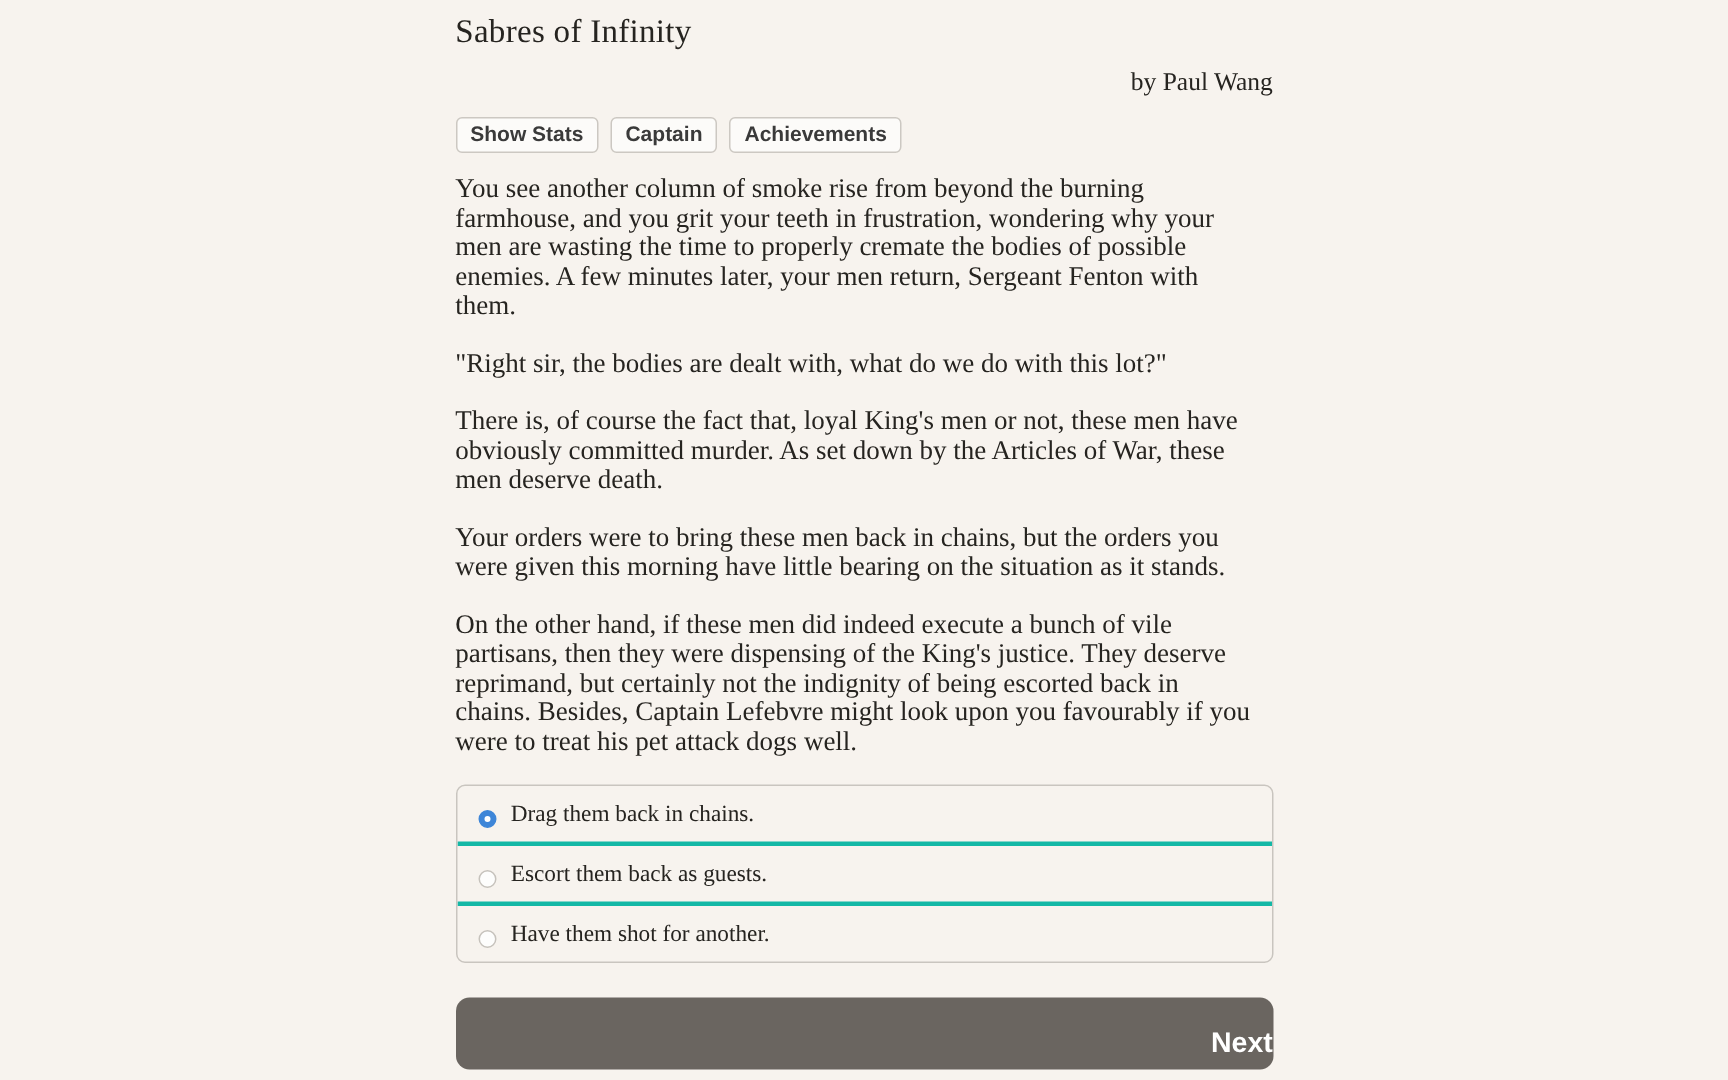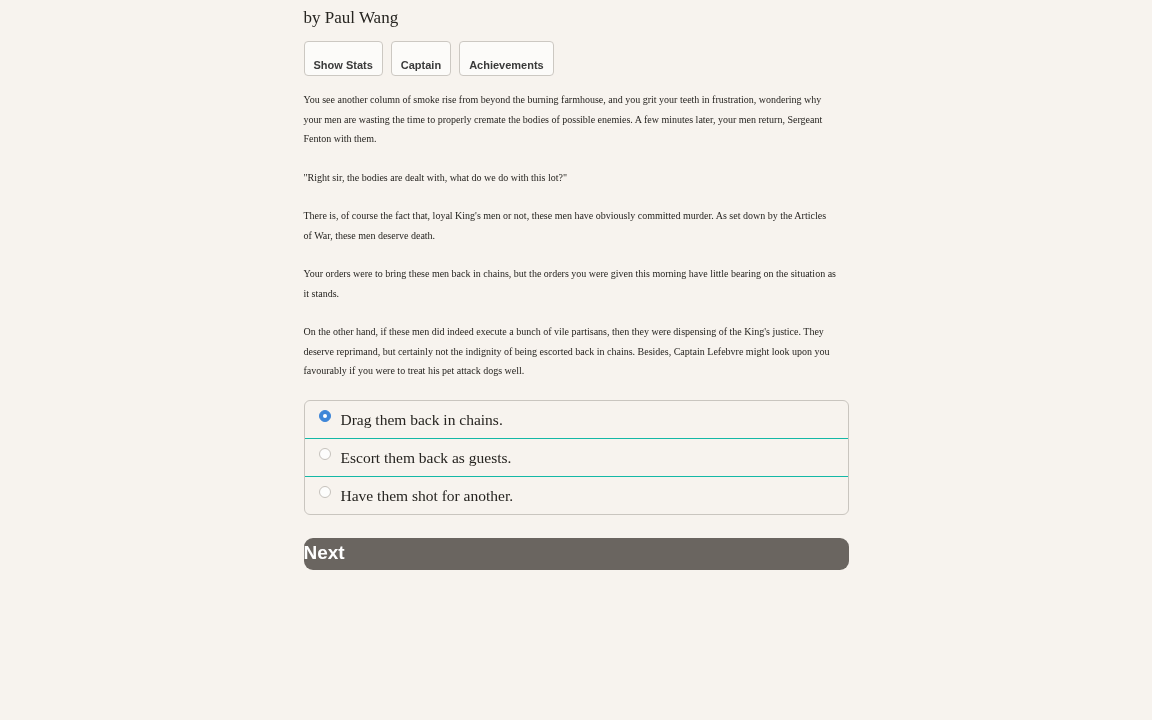--- a/index.html
+++ b/index.html
@@ -29,58 +29,59 @@
   }
   h1.game-title {
     font-size: 22px;
     font-weight: normal;
     margin: 0 0 11px 0;
     letter-spacing: 0.2px;
   }
   .game-author {
     font-size: 17px;
     margin: 0 0 13px 0;
+    text-align: right;
   }
   .toolbar {
     display: flex;
     gap: 8px;
     margin-bottom: 14px;
   }
   .toolbar button {
     font-family: "Liberation Sans", sans-serif;
-    font-size: 11px;
+    font-size: 14px;
     font-weight: bold;
     color: #3a3a3a;
     background: #fcfbf9;
     border: 1px solid #ccc8c2;
     border-radius: 4px;
-    padding: 17px 9px 4px 9px;
+    padding: 3px 9px 4px 9px;
     cursor: pointer;
     line-height: 1.1;
   }
   .story p {
-    font-size: 10px;
+    font-size: 18px;
     line-height: 19.5px;
     margin: 0 12px 19px 0;
   }
   .choices {
     border: 1px solid var(--border);
     border-radius: 6px;
     overflow: hidden;
     margin-top: 1px;
   }
   .choice-row {
     display: flex;
-    align-items: flex-start;
+    align-items: flex-end;
     min-height: 37px;
     padding: 9px 10px 9px 14px;
     cursor: pointer;
   }
   .choice-row + .choice-row {
-    border-top: 1px solid #14b8a6;
+    border-top: 3px solid #14b8a6;
   }
   .radio {
     width: 12px;
     height: 12px;
     border-radius: 50%;
     background: #fdfdfc;
     border: 1px solid #c6c2bc;
     margin-right: 10px;
     flex: 0 0 auto;
     position: relative;
@@ -99,37 +100,38 @@
     background: #ffffff;
   }
   .choice-label {
     font-size: 15.5px;
     line-height: 19px;
   }
   .next-button {
     display: block;
     width: 100%;
     margin-top: 23px;
-    padding: 4px 0 6px 0;
+    padding: 20px 0 6px 0;
     background: var(--next-bg);
     color: #ffffff;
     font-family: "Liberation Sans", sans-serif;
     font-size: 19px;
     font-weight: bold;
-    text-align: left;
+    text-align: right;
     border: none;
     border-radius: 9px;
     cursor: pointer;
   }
 </style>
 </head>
 <body>
 
 <main class="content">
 
+  <h1 class="game-title">Sabres of Infinity</h1>
 
   <div class="game-author">by Paul Wang</div>
 
   <div class="toolbar">
     <button>Show Stats</button>
     <button>Captain</button>
     <button>Achievements</button>
   </div>
 
   <div class="story">

